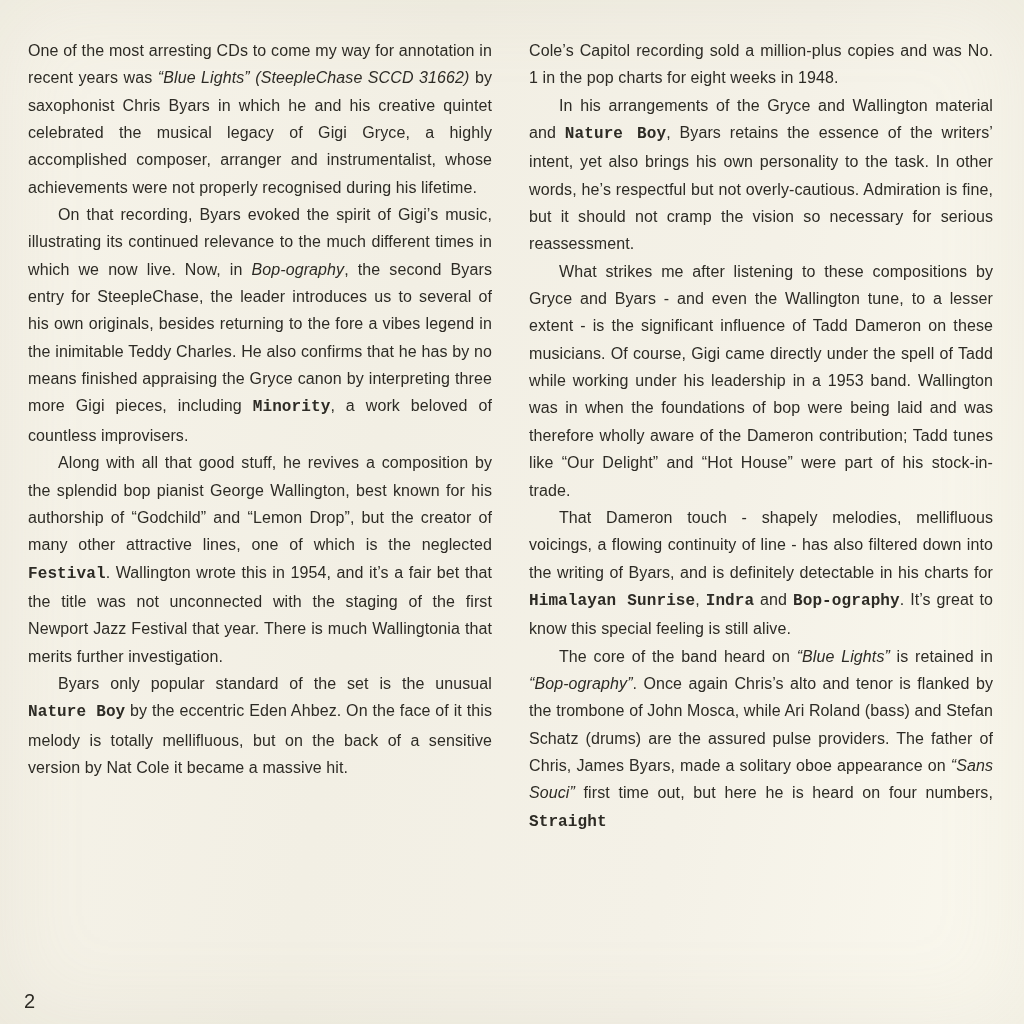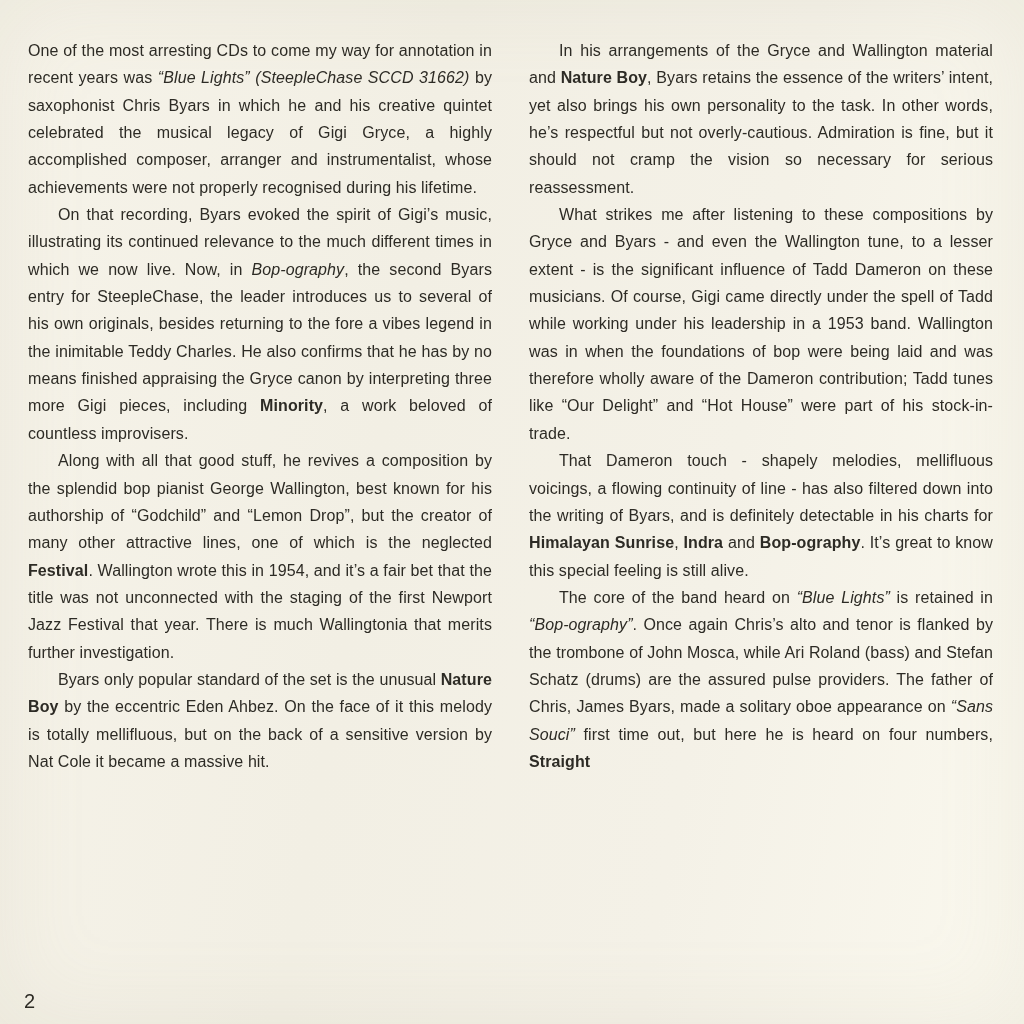--- a/index.html
+++ b/index.html
@@ -22,40 +22,41 @@
     color: #2d2b25;
     font-size: 16px;
     line-height: 27.35px;
     text-align: justify;
     letter-spacing: 0.1px;
   }
   .col p { margin: 0; }
   .col p.indent { text-indent: 30px; }
   .col p.justify-last { text-align-last: justify; }
   .seg-italic { font-style: italic; }
-  .seg-bold { font-weight: bold; }
+  .seg-bold { font-weight: bold; font-family: Liberation Mono, monospace; }
   .page-number {
     position: absolute;
     left: 24px; top: 990px;
     color: #2d2b25;
     font-size: 20px;
   }
 </style>
 </head>
 <body>
 
 <main class="scan">
   <div class="columns">
     <section class="col">
         <p><span class="seg-normal">One of the most arresting CDs to come my way for annotation in recent years was </span><span class="seg-italic">“Blue Lights” (SteepleChase SCCD 31662)</span><span class="seg-normal"> by saxophonist Chris Byars in which he and his creative quintet celebrated the musical legacy of Gigi Gryce, a highly accomplished composer, arranger and instrumentalist, whose achievements were not properly recognised during his lifetime.</span></p>
         <p class="indent"><span class="seg-normal">On that recording, Byars evoked the spirit of Gigi’s music, illustrating its continued relevance to the much different times in which we now live. Now, in </span><span class="seg-italic">Bop-ography</span><span class="seg-normal">, the second Byars entry for SteepleChase, the leader introduces us to several of his own originals, besides returning to the fore a vibes legend in the inimitable Teddy Charles. He also confirms that he has by no means finished appraising the Gryce canon by interpreting three more Gigi pieces, including </span><span class="seg-bold">Minority</span><span class="seg-normal">, a work beloved of countless improvisers.</span></p>
         <p class="indent"><span class="seg-normal">Along with all that good stuff, he revives a composition by the splendid bop pianist George Wallington, best known for his authorship of “Godchild” and “Lemon Drop”, but the creator of many other attractive lines, one of which is the neglected </span><span class="seg-bold">Festival</span><span class="seg-normal">. Wallington wrote this in 1954, and it’s a fair bet that the title was not unconnected with the staging of the first Newport Jazz Festival that year. There is much Wallingtonia that merits further investigation.</span></p>
         <p class="indent"><span class="seg-normal">Byars only popular standard of the set is the unusual </span><span class="seg-bold">Nature Boy</span><span class="seg-normal"> by the eccentric Eden Ahbez. On the face of it this melody is totally mellifluous, but on the back of a sensitive version by Nat Cole it became a massive hit.</span></p>
       </section>
     <section class="col">
+        <p><span class="seg-normal">Cole’s Capitol recording sold a million-plus copies and was No. 1 in the pop charts for eight weeks in 1948.</span></p>
         <p class="indent"><span class="seg-normal">In his arrangements of the Gryce and Wallington material and </span><span class="seg-bold">Nature Boy</span><span class="seg-normal">, Byars retains the essence of the writers’ intent, yet also brings his own personality to the task. In other words, he’s respectful but not overly-cautious. Admiration is fine, but it should not cramp the vision so necessary for serious reassessment.</span></p>
         <p class="indent"><span class="seg-normal">What strikes me after listening to these compositions by Gryce and Byars - and even the Wallington tune, to a lesser extent - is the significant influence of Tadd Dameron on these musicians. Of course, Gigi came directly under the spell of Tadd while working under his leadership in a 1953 band. Wallington was in when the foundations of bop were being laid and was therefore wholly aware of the Dameron contribution; Tadd tunes like “Our Delight” and “Hot House” were part of his stock-in-trade.</span></p>
         <p class="indent"><span class="seg-normal">That Dameron touch - shapely melodies, mellifluous voicings, a flowing continuity of line - has also filtered down into the writing of Byars, and is definitely detectable in his charts for </span><span class="seg-bold">Himalayan Sunrise</span><span class="seg-normal">, </span><span class="seg-bold">Indra</span><span class="seg-normal"> and </span><span class="seg-bold">Bop-ography</span><span class="seg-normal">. It’s great to know this special feeling is still alive.</span></p>
         <p class="indent justify-last"><span class="seg-normal">The core of the band heard on </span><span class="seg-italic">“Blue Lights”</span><span class="seg-normal"> is retained in </span><span class="seg-italic">“Bop-ography”</span><span class="seg-normal">. Once again Chris’s alto and tenor is flanked by the trombone of John Mosca, while Ari Roland (bass) and Stefan Schatz (drums) are the assured pulse providers. The father of Chris, James Byars, made a solitary oboe appearance on </span><span class="seg-italic">“Sans Souci”</span><span class="seg-normal"> first time out, but here he is heard on four numbers, </span><span class="seg-bold">Straight</span></p>
       </section>
   </div>
   <div class="page-number">2</div>
 </main>
 
 </body></html>

